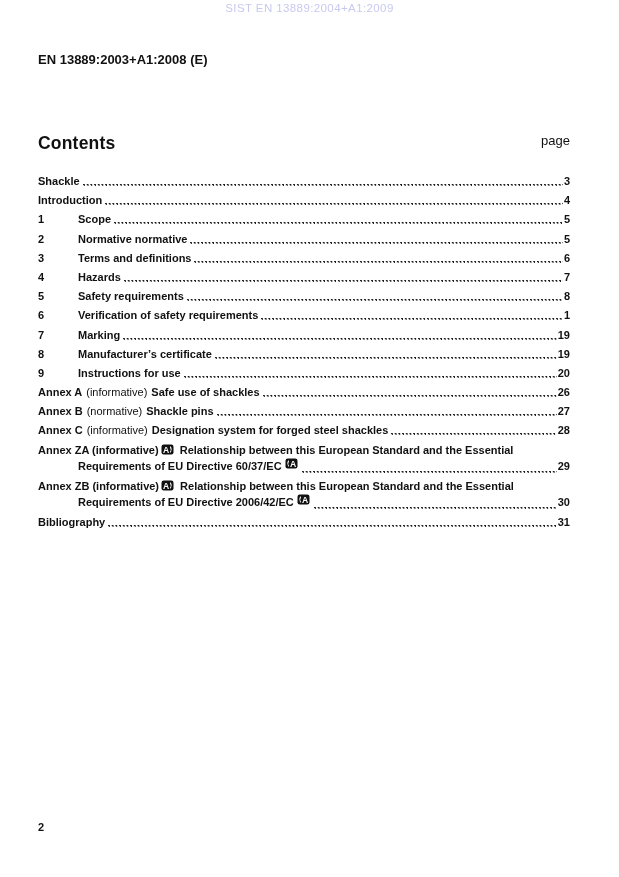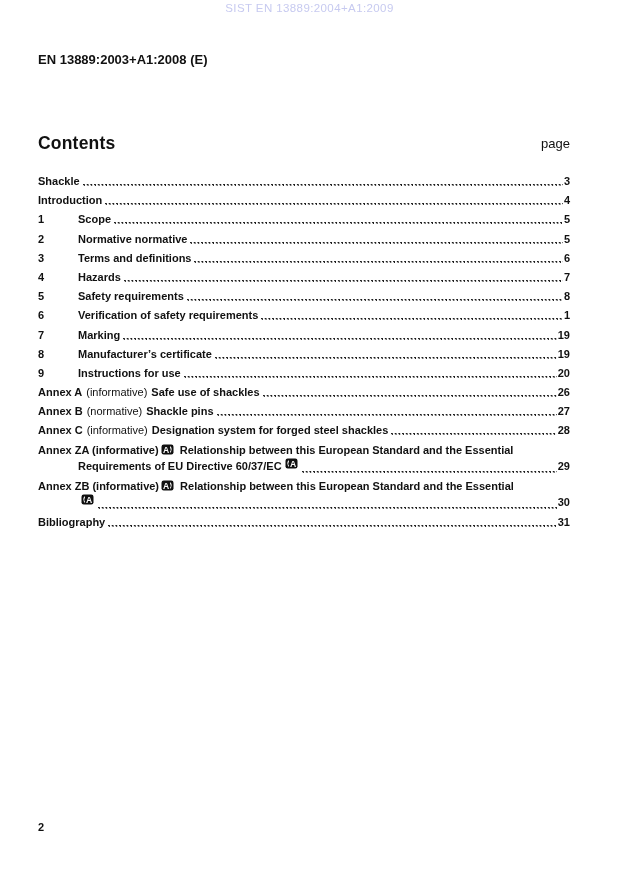--- a/index.html
+++ b/index.html
@@ -16,21 +16,21 @@
     text-align:center;
     font-size:11.5px; font-weight:normal;
     color:#c7caf0; letter-spacing:0.4px;
   }
   .doc-ref {
     position:absolute; top:40px; left:38px;
     font-size:13px; font-weight:bold;margin-top:12px;
   }
   .contents-head {
     position:absolute; top:133px; left:38px; right:49px;
-    display:flex; justify-content:space-between; align-items:center;
+    display:flex; justify-content:space-between; align-items:flex-start;
   }
   .contents-title { font-size:17.5px; font-weight:bold; letter-spacing:0.2px; }
   .page-col-label { font-size:13px; font-weight:normal; padding-bottom:1px; }
 
   .toc {
     position:absolute; top:175px; left:38px; right:49px;
     font-size:11px; font-weight:bold; line-height:12px;
   }
   .toc-row {
     display:flex; align-items:flex-end;
@@ -199,20 +199,21 @@
     <span class="line1">
       <span>Annex ZB</span>
       <span class="kind">(informative)</span><span class="a1-icon"><svg width="13" height="11" viewBox="0 0 13 11">
             <rect x="0.5" y="0.5" width="12" height="10" rx="2.2" fill="#101010"></rect>
             <text x="2" y="8.6" font-size="8.6" font-weight="bold" fill="#fff" font-family="Liberation Sans, sans-serif">A</text>
             <path d="M9.4 2.6 q1.7 2.9 0 5.8" stroke="#fff" stroke-width="1.1" fill="none"></path>
           </svg></span>
       <span>Relationship between this European Standard and the Essential</span>
     </span>
     <span class="line2">
+      <span>Requirements of EU Directive 2006/42/EC</span>
       <span class="a1-icon"><svg width="13" height="11" viewBox="0 0 13 11">
             <rect x="0.5" y="0.5" width="12" height="10" rx="2.2" fill="#101010"></rect>
             <path d="M3.6 2.6 q-1.7 2.9 0 5.8" stroke="#fff" stroke-width="1.1" fill="none"></path>
             <text x="5" y="8.6" font-size="8.6" font-weight="bold" fill="#fff" font-family="Liberation Sans, sans-serif">A</text>
           </svg></span>
       <span class="leader"></span>
       <span class="pg">30</span>
     </span>
   </div>
 

